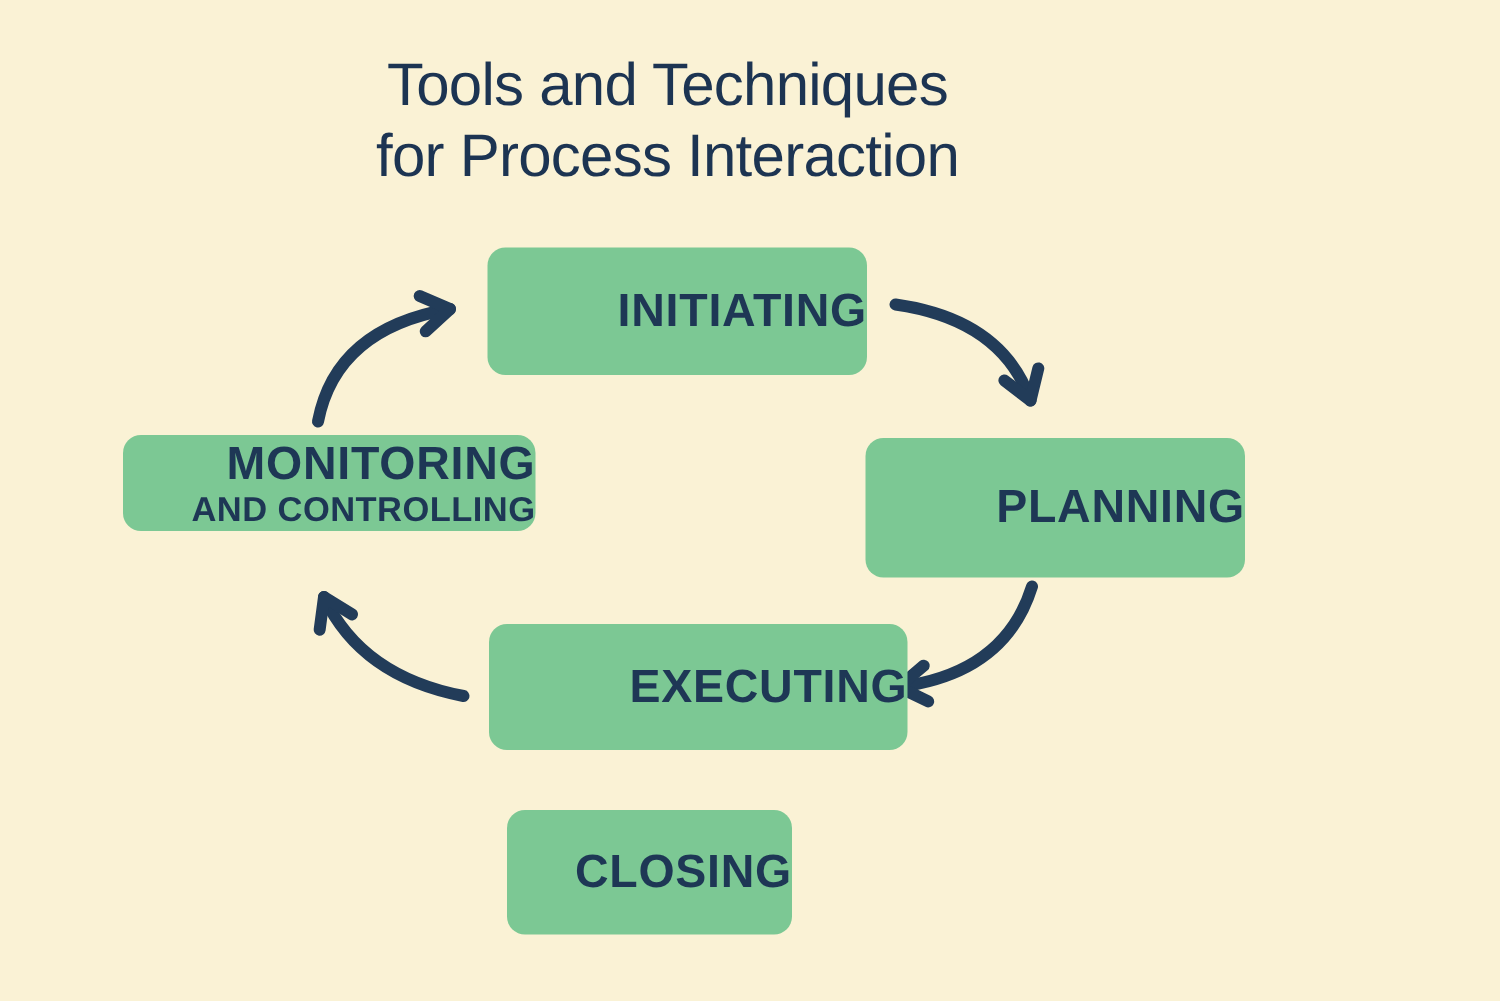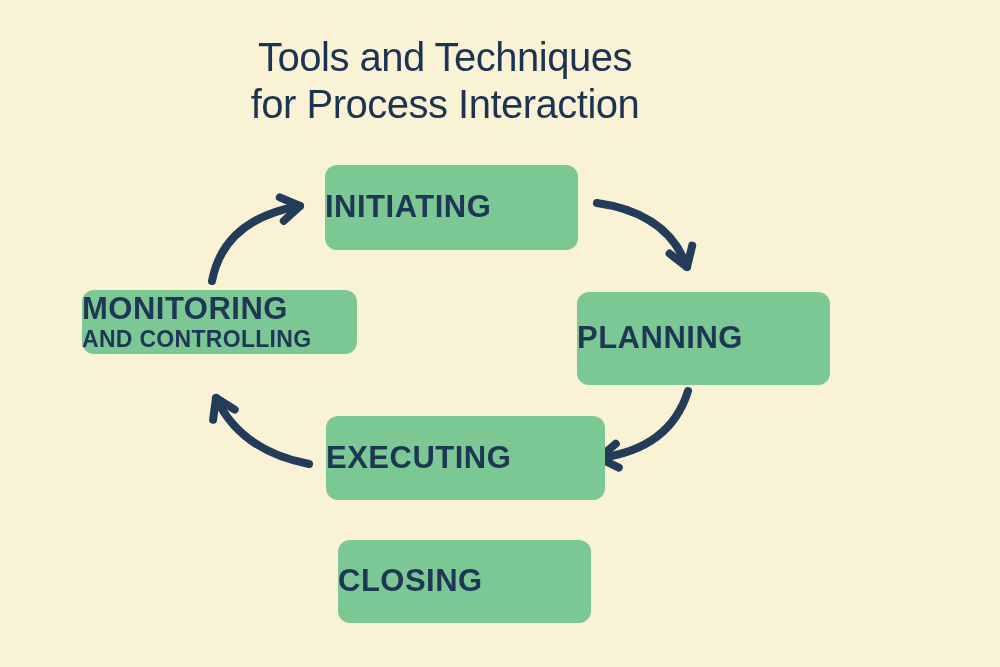--- a/index.html
+++ b/index.html
@@ -31,42 +31,42 @@
     line-height: 47px;
     letter-spacing: -0.5px;
   }
   .title span { display: block; }
   .node {
     position: absolute;
     background: var(--node-fill);
     border-radius: 12px;
     display: flex;
     flex-direction: column;
-    align-items: flex-start;
+    align-items: flex-end;
     justify-content: center;
     color: var(--text);
     font-weight: bold;
     text-align: center;
   }
   .node-label {
     font-size: 31px;
     letter-spacing: 0.5px;
     line-height: 1.05;
   }
   .node-sublabel {
     font-size: 23px;
     letter-spacing: 0.3px;
     margin-top: 3px;
     line-height: 1;
   }
   #node-initiating { left: 325px; top: 165px; width: 253px; height: 85px; }
   #node-planning   { left: 577px; top: 292px; width: 253px; height: 93px; }
   #node-monitoring { left:  82px; top: 290px; width: 275px; height: 64px; }
   #node-executing  { left: 326px; top: 416px; width: 279px; height: 84px; }
-  #node-closing    { left: 338px; top: 540px; width: 253px; height: 83px; }
+  #node-closing    { left: 338px; top: 540px; width: 190px; height: 83px; }
   .arrow-layer {
     position: absolute;
     left: 0; top: 0;
     width: 1000px;
     height: 667px;
     pointer-events: none;
   }
   .arrow-layer path {
     fill: none;
     stroke: var(--arrow);

